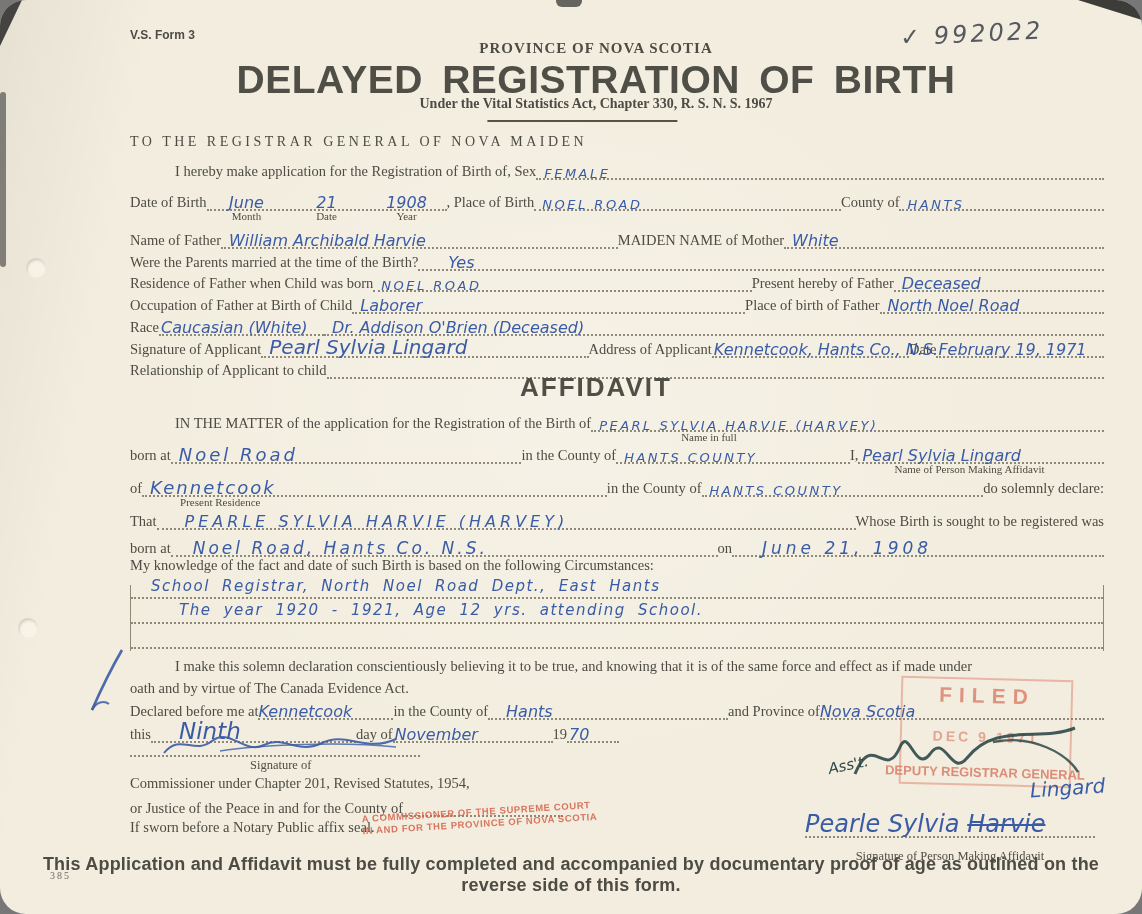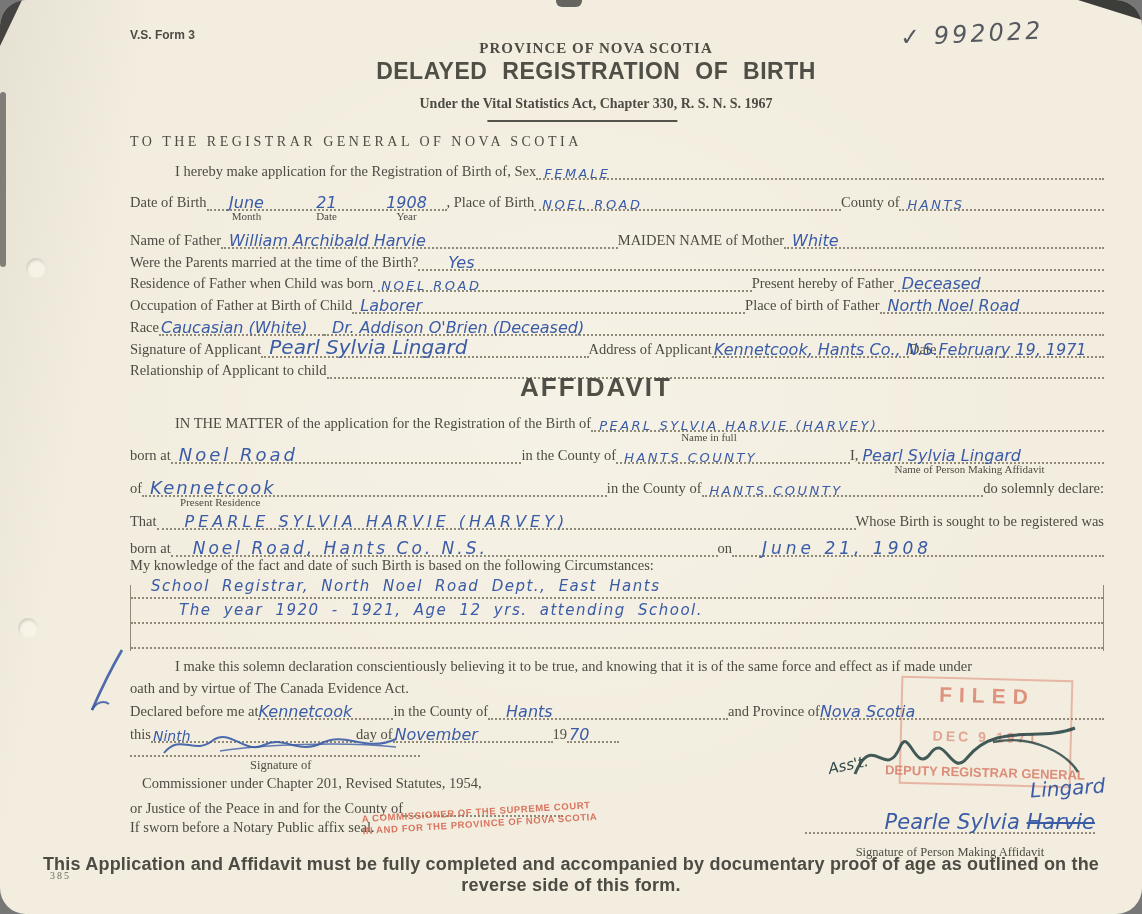--- a/index.html
+++ b/index.html
@@ -36,21 +36,21 @@
   .hw{font-family:"DejaVu Sans", cursive; font-style:italic; color:var(--ink); font-size:16px;}
   .hw.caps{font-size:13px; letter-spacing:2.5px;}
   .hw.big{font-size:20px;}
   .hw s{text-decoration-thickness:2px;}
   .trio{display:flex; width:100%; height:100%;}
   .cell{flex:1; position:relative;}
 
   .form-no{left:130px; top:28px; font-family:"Liberation Sans",sans-serif; font-weight:bold; font-size:12px;}
   .serial{left:900px; top:20px; font-size:24px; color:#565a60; transform:rotate(-3deg); letter-spacing:3px;}
   .province{left:90px; right:40px; top:40px; text-align:center; font-weight:bold; font-size:15px; letter-spacing:1px;}
-  .big-title{left:90px; right:40px; top:58px; text-align:center; font-family:"Liberation Sans",sans-serif; font-weight:bold; font-size:23px; letter-spacing:.5px; word-spacing:8px; color:#4f4f47;}
+  .big-title{left:90px; right:40px; top:58px; text-align:center; font-family:"Liberation Sans",sans-serif; font-weight:bold; font-size:39px; letter-spacing:.5px; word-spacing:8px; color:#4f4f47;}
   .subtitle{left:90px; right:40px; top:96px; text-align:center; font-weight:bold; font-size:14px;}
   .hrule{left:50%; top:120px; width:190px; height:2px; background:#55544c; transform:translateX(-44%);}
   .addressee{left:130px; top:134px; font-size:14px; letter-spacing:3.5px; color:#4c4c44;}
 
   .affidavit-title{left:90px; right:40px; top:372px; text-align:center; font-family:"Liberation Sans",sans-serif; font-weight:bold; font-size:26px; letter-spacing:2px; color:#4f4f47;}
 
   .circbox{left:130px; right:38px; top:585px; height:66px; border-left:1px solid var(--dots); border-right:1px solid var(--dots);}
   .circline{position:absolute; left:0; right:0; border-bottom:2px dotted var(--dots); height:0;}
   .cl1{top:12px;} .cl2{top:37px;} .cl3{top:62px;}
   .circtext{position:absolute; white-space:nowrap; font-size:15px; letter-spacing:1.5px; word-spacing:6px;}
@@ -62,21 +62,21 @@
   .stamp{position:absolute; color:var(--stamp); font-family:"Liberation Sans",sans-serif; text-transform:uppercase;}
   .filed-stamp{left:900px; top:678px; width:172px; height:108px; border:2px solid rgba(212,96,74,.45); transform:rotate(1.5deg); opacity:.85; display:flex; flex-direction:column; justify-content:space-between; align-items:center; padding:4px 2px; box-sizing:border-box;}
   .filed-word{font-size:21px; font-weight:bold; letter-spacing:7px; opacity:.75;}
   .filed-date{font-size:14px; font-weight:bold; letter-spacing:3px; opacity:.6;}
   .filed-title{font-size:13px; font-weight:bold; opacity:.8; white-space:nowrap;}
   .comm-stamp{left:362px; top:806px; transform:rotate(-3.5deg); font-size:9.5px; font-weight:bold; letter-spacing:.6px; line-height:12px; opacity:.85; white-space:nowrap;}
 
   .asst{left:828px; top:756px; font-size:15px; transform:rotate(-12deg); color:#2e4848;}
   .lingard{left:1030px; top:776px; font-size:20px; transform:rotate(-4deg);}
   .affiant-sig{left:805px; top:810px; width:290px;}
-  .affiant-sig .name{font-size:21px; white-space:nowrap;text-align:right;}
+  .affiant-sig .name{font-size:24px; white-space:nowrap;}
   .affiant-sig .line{border-bottom:2px dotted var(--dots); margin-top:-2px;}
   .affiant-sig .cap{font-size:12.5px; color:var(--print); font-family:"Liberation Serif",serif; font-style:normal; text-align:center; margin-top:11px;}
 
   .footer{left:40px; right:40px; top:854px; text-align:center; font-family:"Liberation Sans",sans-serif; font-weight:bold; font-size:18px; letter-spacing:.2px; color:#4d4c44;}
   .corner{left:50px; top:870px; font-size:10px; color:#6a6a60; letter-spacing:2px;}
   svg{display:block; overflow:visible;}
 </style>
 </head>
 <body>
 
@@ -88,21 +88,21 @@
   <div class="art le"></div>
   <div class="art hole h1"></div>
   <div class="art hole h2"></div>
 
   <div class="abs form-no">V.S. Form 3</div>
   <div class="abs serial hw">✓ 992022</div>
   <div class="abs province">PROVINCE OF NOVA SCOTIA</div>
   <div class="abs big-title">DELAYED REGISTRATION OF BIRTH</div>
   <div class="abs subtitle">Under the Vital Statistics Act, Chapter 330, R. S. N. S. 1967</div>
   <div class="abs hrule"></div>
-  <div class="abs addressee">TO THE REGISTRAR GENERAL OF NOVA SCOTIA</div>
+  <div class="abs addressee">TO THE REGISTRAR GENERAL OF NOVA MAIDEN</div>
 
   <div class="row" style="top:160px">
     <span class="ind"></span>
     <span class="lbl">I hereby make application for the Registration of Birth of</span>
     <span class="lbl">, Sex</span>
     <span class="blank" style="flex:1">
       <i class="hw caps fill">FEMALE</i>
     </span>
   </div>
 
@@ -287,41 +287,41 @@
     </span>
     <span class="lbl">and Province of</span>
     <span class="blank">
       <i class="hw fill" style="left:0">Nova Scotia</i>
     </span>
   </div>
 
   <div class="row" style="top:723px; right:auto; width:530px;">
     <span class="lbl">this</span>
     <span class="blank" style="flex:0 0 205px">
-      <i class="hw fill" style="left:2px; font-size:14px">Ninth</i>
+      <i class="hw fill" style="left:28px; font-size:23px">Ninth</i>
     </span>
     <span class="lbl">day of</span>
     <span class="blank" style="flex:0 0 160px">
       <i class="hw fill" style="left:2px">November</i>
     </span>
     <span class="lbl">19</span>
     <span class="blank" style="flex:0 0 52px">
       <i class="hw fill" style="left:2px">70</i>
     </span>
   </div>
 
   <div class="abs" style="left:130px; top:737px; width:290px; height:18px; border-bottom:2px dotted var(--dots);">
     <svg width="240" height="36" viewBox="0 0 240 36" style="position:absolute; left:30px; top:-12px;">
       <path d="M4,28 C20,8 34,30 52,16 C70,2 84,30 104,20 C124,10 138,30 162,18 C186,6 206,28 236,14" stroke="#3a5ba6" fill="none" stroke-width="2" opacity=".9"></path>
       <path d="M60,26 C100,20 180,16 236,22" stroke="#3a5ba6" fill="none" stroke-width="1.4" opacity=".8"></path>
     </svg>
   </div>
   <div class="siglabel" style="left:250px; top:758px;">Signature of</div>
 
-  <div class="abs" style="left:142px; top:775px; font-size:14.5px;">Commissioner under Chapter 201, Revised Statutes, 1954,</div>
+  <div class="abs" style="left:130px; top:775px; font-size:14.5px;">Commissioner under Chapter 201, Revised Statutes, 1954,</div>
   <div class="row" style="top:797px; right:auto; width:480px;">
     <span class="lbl">or Justice of the Peace in and for the County of</span>
     <span class="blank" style="flex:0 0 160px"></span>
   </div>
   <div class="abs" style="left:130px; top:819px; font-size:14.5px;">If sworn before a Notary Public affix seal.</div>
 
   <div class="stamp comm-stamp">
     <div>A COMMISSIONER OF THE SUPREME COURT</div>
     <div>IN AND FOR THE PROVINCE OF NOVA SCOTIA</div>
   </div>

